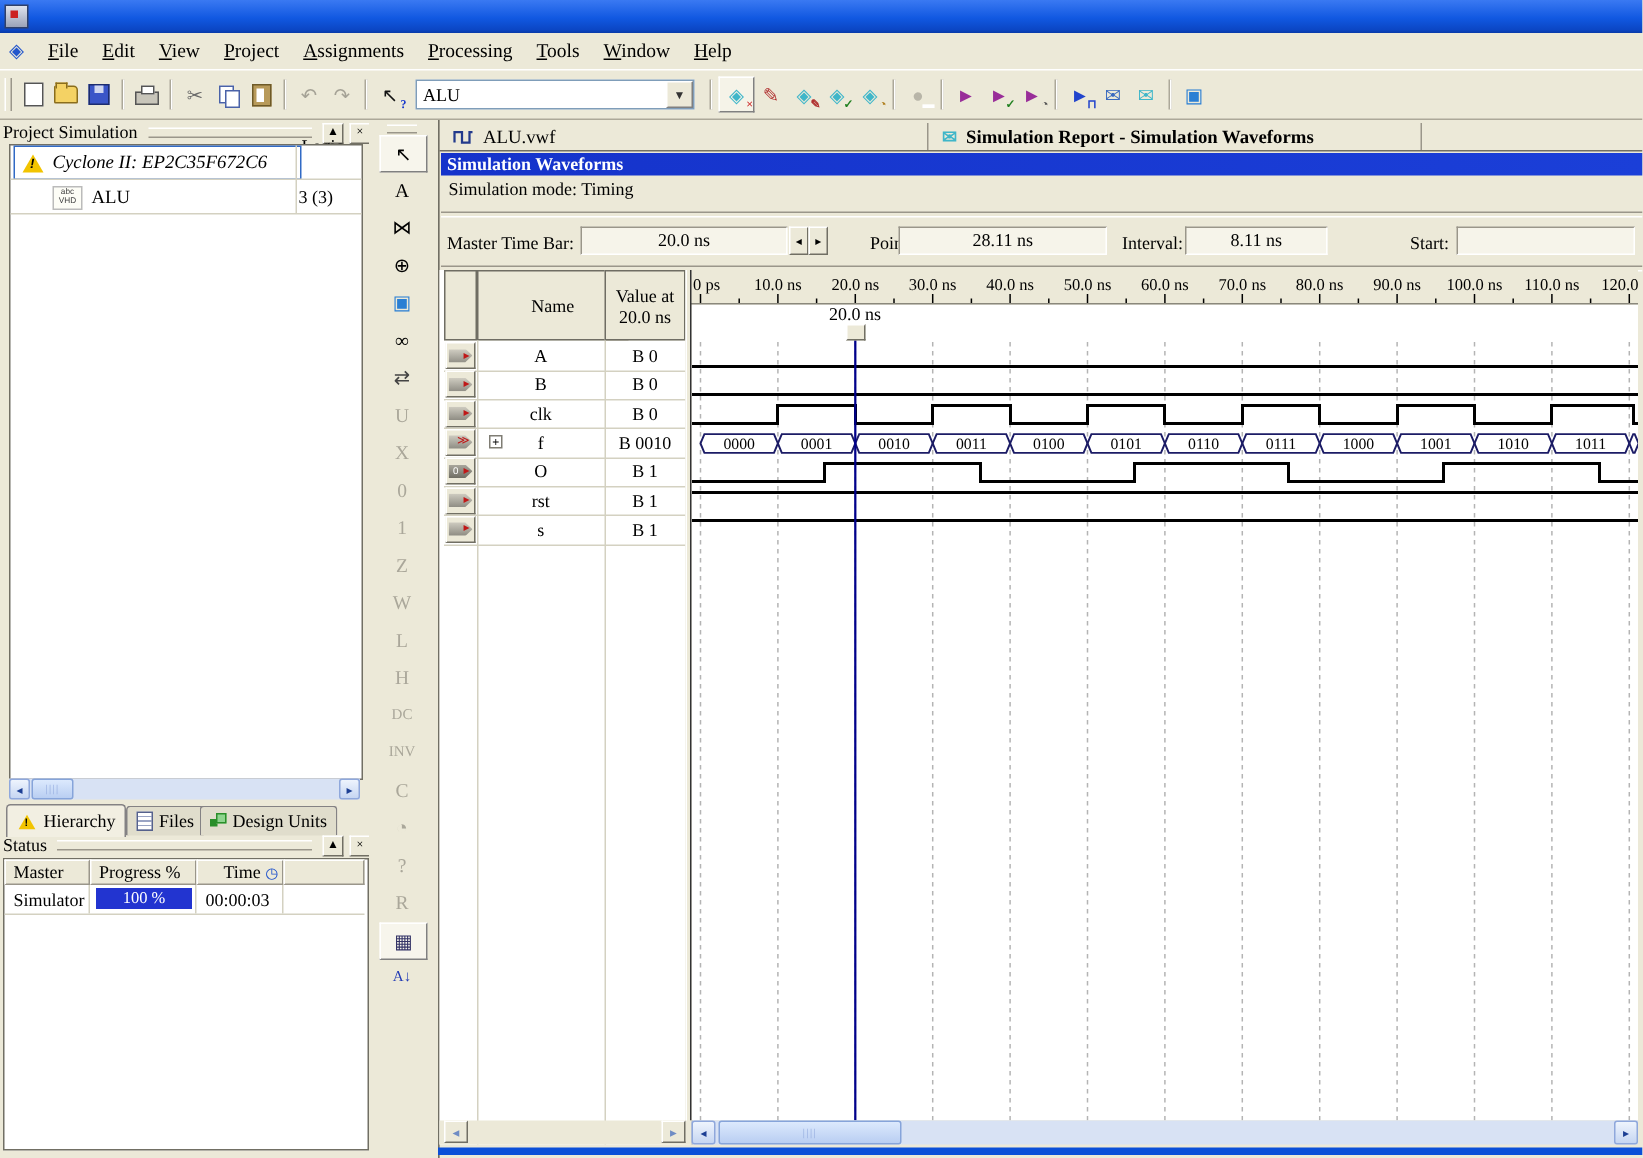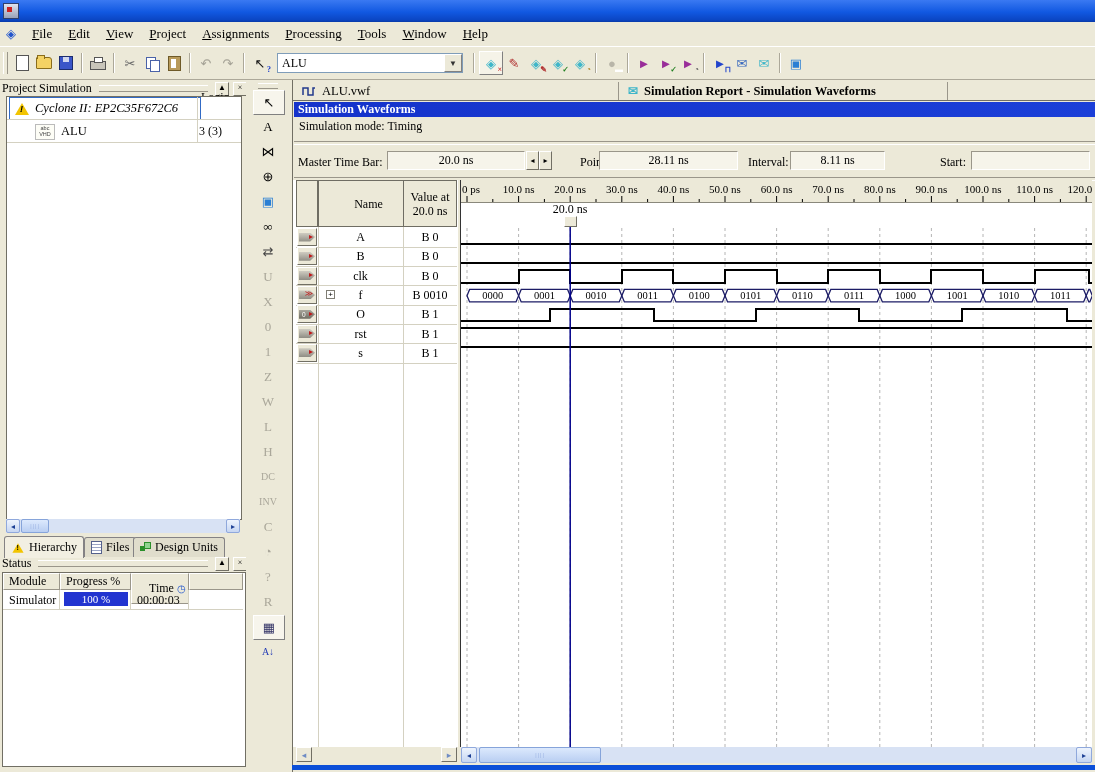--- a/index.html
+++ b/index.html
@@ -280,26 +280,26 @@
 </div>
 
 <div class="abs dockhead" style="left:0;top:556px;width:245px;">
   <span>Status</span>
   <span class="grip"></span>
   <span class="winbtn">▲</span>
   <span class="winbtn">×</span>
 </div>
 <div class="abs" style="left:2px;top:572px;width:242px;height:193px;background:#fff;border:1px solid #716f64;">
   <div class="hdrcell abs" style="left:0;top:0;width:57px;height:17px;padding-left:5px;">
-    <span>Module</span>
+    <span>Master</span>
     </div>
   <div class="hdrcell abs" style="left:57px;top:0;width:71px;height:17px;padding-left:5px;">
     <span>Progress %</span>
     </div>
-  <div class="hdrcell abs" style="left:128px;top:0;width:58px;height:31px;padding-left:17px;gap:3px;">
+  <div class="hdrcell abs" style="left:128px;top:0;width:58px;height:17px;padding-left:17px;gap:3px;">
     <span>Time</span>
     <span style="color:#2255cc;font-size:10px;">◷</span>
     </div>
   <div class="hdrcell abs" style="left:186px;top:0;width:54px;height:17px;"></div>
   <div class="abs" style="left:6px;top:20px;font-size:12px;">Simulator</div>
   <div class="abs" style="left:61px;top:19px;width:64px;height:14px;background:#2234d0;color:#fff;
        font-size:11px;display:flex;align-items:center;justify-content:center;">
     <span>100 %</span>
     </div>
   <div class="abs" style="left:134px;top:20px;font-size:12px;">00:00:03</div>

